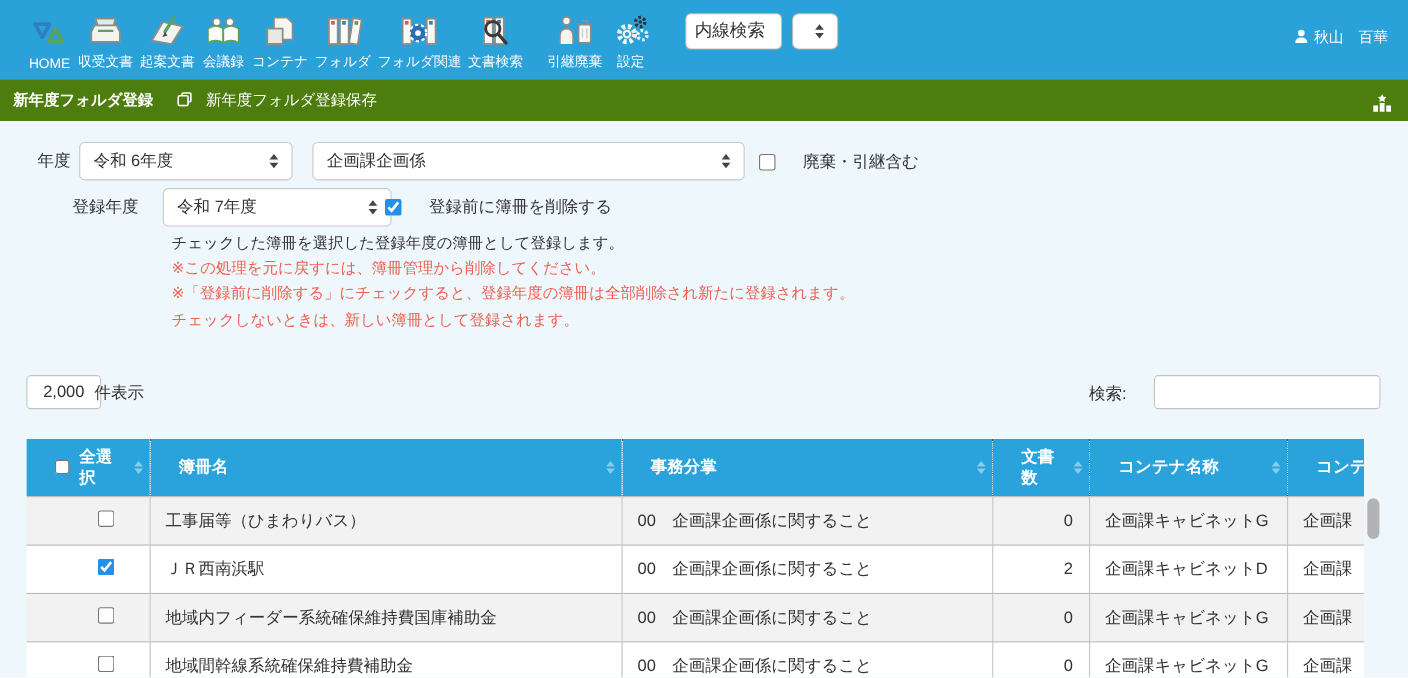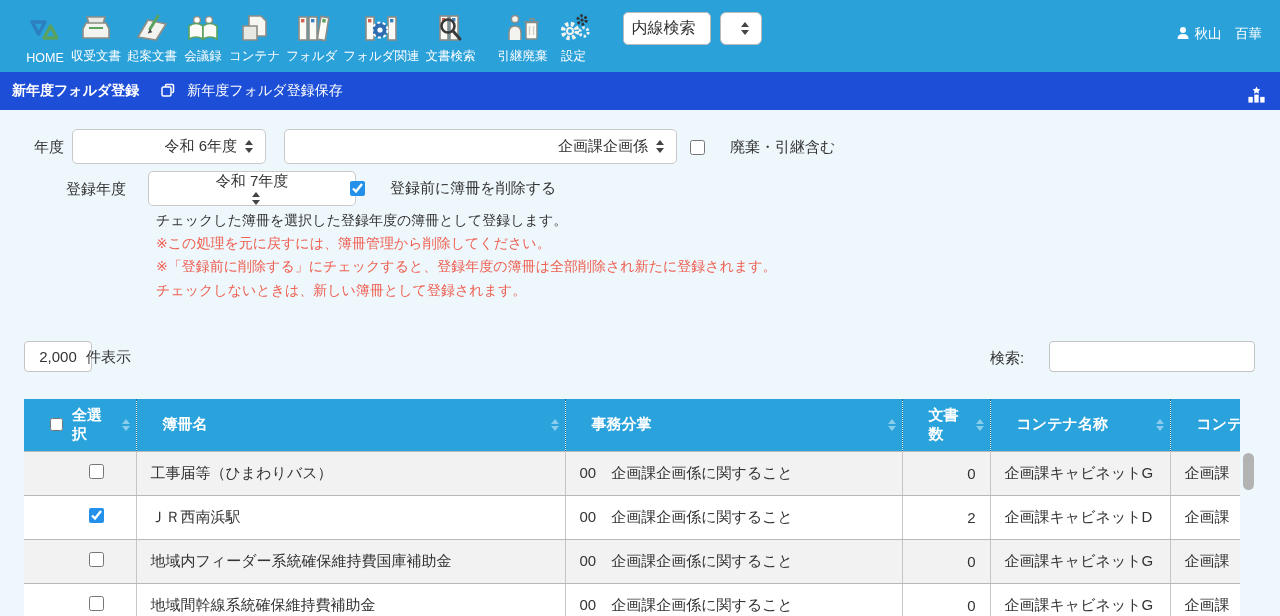--- a/index.html
+++ b/index.html
@@ -17,31 +17,31 @@
   .grp-gap { margin-left:16px; }
   .ext-search { margin:12px 0 0 26px; width:88px; height:33px; border:1px solid #bbb; border-radius:5px;
                 background:#fff; font-size:16px; color:#333; padding:0 8px;
                 font-family:"Liberation Sans","DejaVu Sans",sans-serif; }
   .ext-select { margin:12px 0 0 9px; width:42px; height:33px; border:1px solid #bbb; border-radius:6px;
                 background:#fff; display:flex; align-items:center; justify-content:center; cursor:pointer; }
   .user { position:absolute; right:18px; top:25px; display:flex; align-items:center; gap:5px;
           color:#fff; font-size:13.5px; }
 
   
-  .subbar { position:absolute; top:72px; left:0; width:1280px; height:38px; background:#1d4ed8;
+  .subbar { position:absolute; top:72px; left:0; width:1280px; height:38px; background:#4d7c0f;
             display:flex; align-items:center; color:#fff; }
   .subbar-title { font-size:14px; font-weight:bold; margin-left:12px; }
   .save-btn { display:flex; align-items:center; gap:12px; margin-left:22px; font-size:14px; cursor:pointer; }
   .podium { position:absolute; right:14px; bottom:3px; cursor:pointer; }
 
   
   .flabel { position:absolute; font-size:15px; color:#333; line-height:35px; }
   .sel { position:absolute; height:35px; background:#fff; border:1px solid #c9c9c9; border-radius:5px;
          display:flex; align-items:center; padding:0 12px; font-size:15px; color:#333; cursor:pointer; }
-  .sel .val { flex:1; white-space:nowrap; overflow:hidden;text-align:right; }
+  .sel .val { flex:1; white-space:nowrap; overflow:hidden; }
   .updown { display:flex; flex-direction:column; align-items:center; gap:3px; margin-left:8px; }
   .tri-up { width:0; height:0; border-left:4px solid transparent; border-right:4px solid transparent; border-bottom:5px solid #444; }
   .tri-down { width:0; height:0; border-left:4px solid transparent; border-right:4px solid transparent; border-top:5px solid #444; }
   .chk-group { position:absolute; display:flex; align-items:center; gap:25px; font-size:15px; color:#333; }
   input[type=checkbox] { width:15px; height:15px; accent-color:#2490ea; cursor:pointer; }
   .note-block { position:absolute; left:120px; top:209px; font-size:14px; line-height:23.2px;margin-left:36px; }
   .note-black { color:#333; }
   .note-red { color:#ee5f51; }
 
   
@@ -261,21 +261,21 @@
         <i class="tri-up"></i>
         <i class="tri-down"></i>
       </span>
   </div>
   <label class="chk-group" style="left:690px; top:138px;">
     <input type="checkbox" style="">
     <span>廃棄・引継含む</span>
   </label>
 
   <span class="flabel" style="left:66px; top:171px;">登録年度</span>
-  <div class="sel" style="left:148px; top:171px; width:208px;flex-direction:column;">
+  <div class="sel" style="left:148px; top:171px; width:208px;">
     <span class="val">令和 7年度</span>
     <span class="updown">
         <i class="tri-up"></i>
         <i class="tri-down"></i>
       </span>
   </div>
   <label class="chk-group" style="left:350px; top:179px;">
     <input type="checkbox" checked="" style="">
     <span>登録前に簿冊を削除する</span>
   </label>

